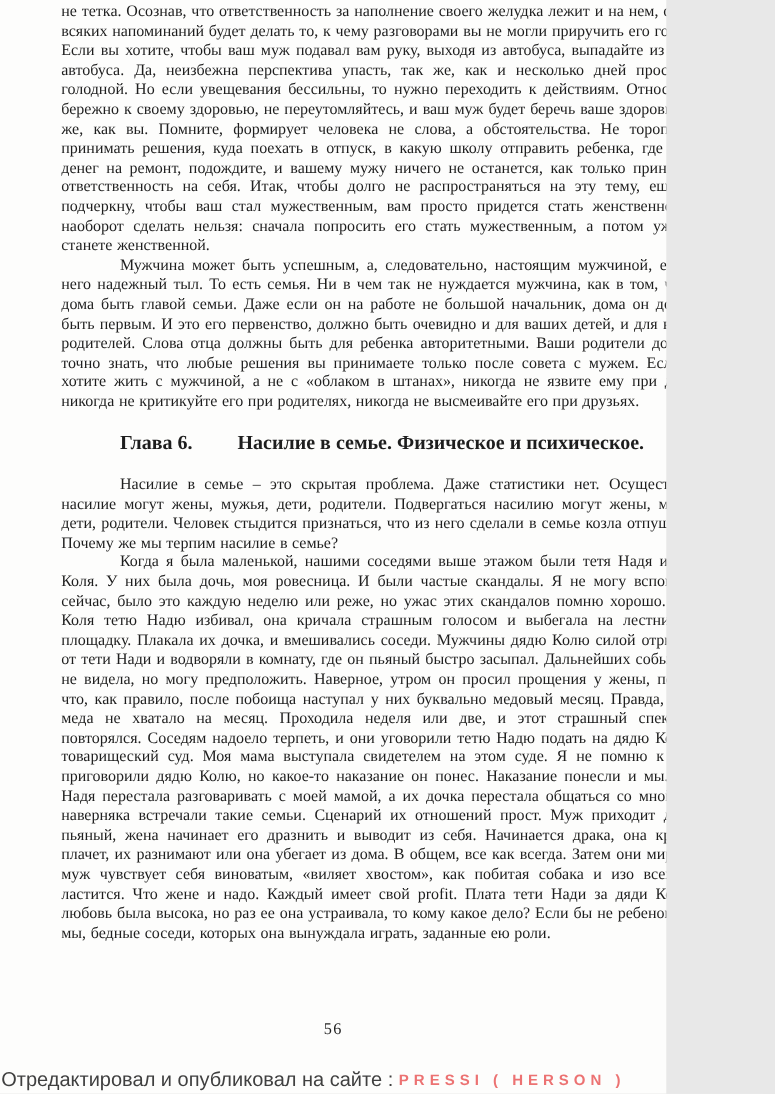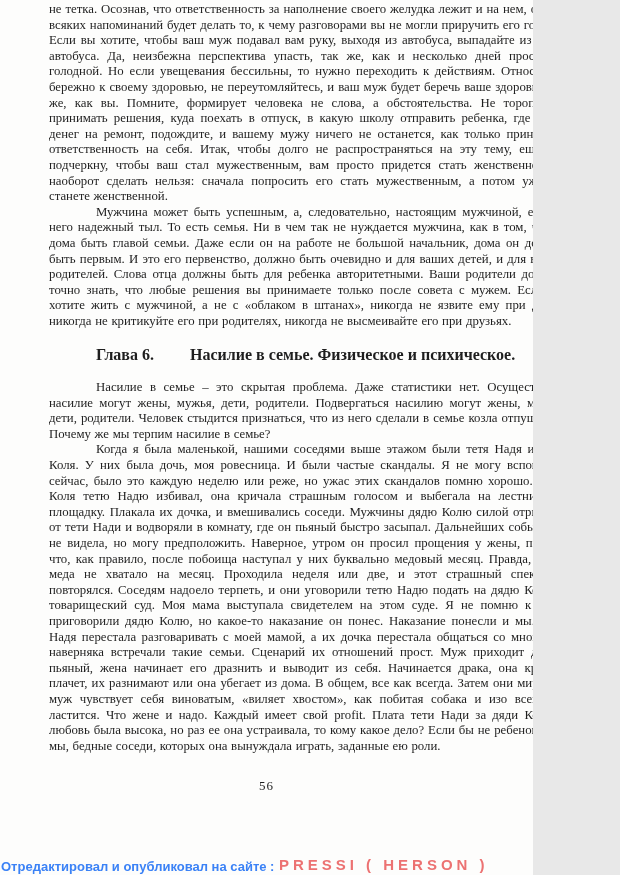--- a/index.html
+++ b/index.html
@@ -42,41 +42,41 @@
     font-weight: bold;
     font-size: 16px;
     text-align: left;
   }
   .heading-gap {
     display: inline-block;
     width: 36px;
   }
   .page-number {
     position: absolute;
-    top: 778px;
+    top: 815px;
     left: 0;
     width: 100%;
     text-align: center;
     font-size: 13px;
     letter-spacing: 1px;
   }
   .watermark {
     position: absolute;
     left: 1px;
     top: 856px;
     white-space: nowrap;
     font-family: "Liberation Sans", "DejaVu Sans", sans-serif;
   }
   .wm-prefix {
-    font-size: 13px;
-    font-weight: bold;
-    color: #3b82f6;
+    font-size: 16px;
+    font-weight: normal;
+    color: #404040;
   }
   .wm-site {
-    font-size: 15px;
+    font-size: 12px;
     font-weight: bold;
     letter-spacing: 4px;
     color: #ec7272;
     vertical-align: 1px;
   }
 </style>
 </head>
 <body>
 
 <div class="page">

